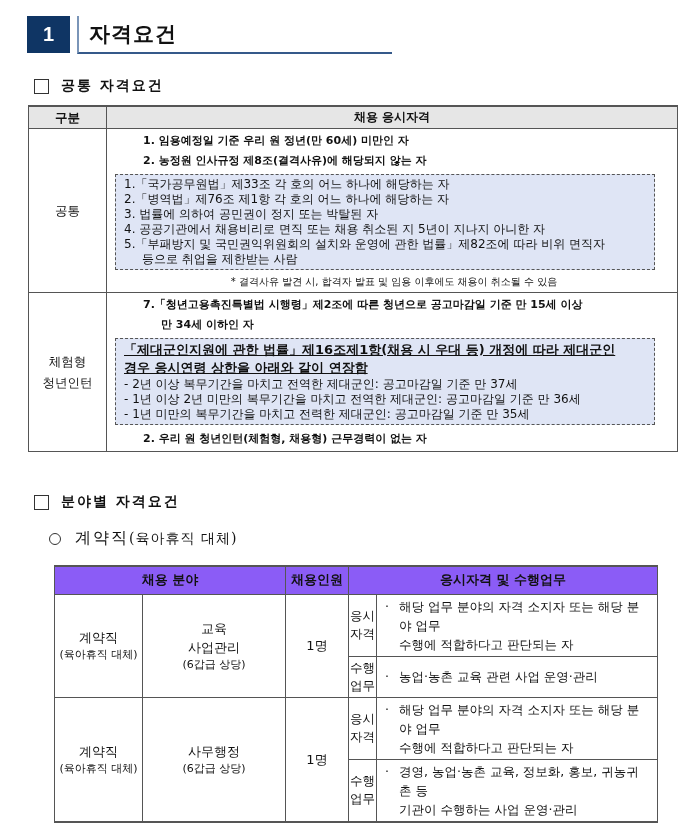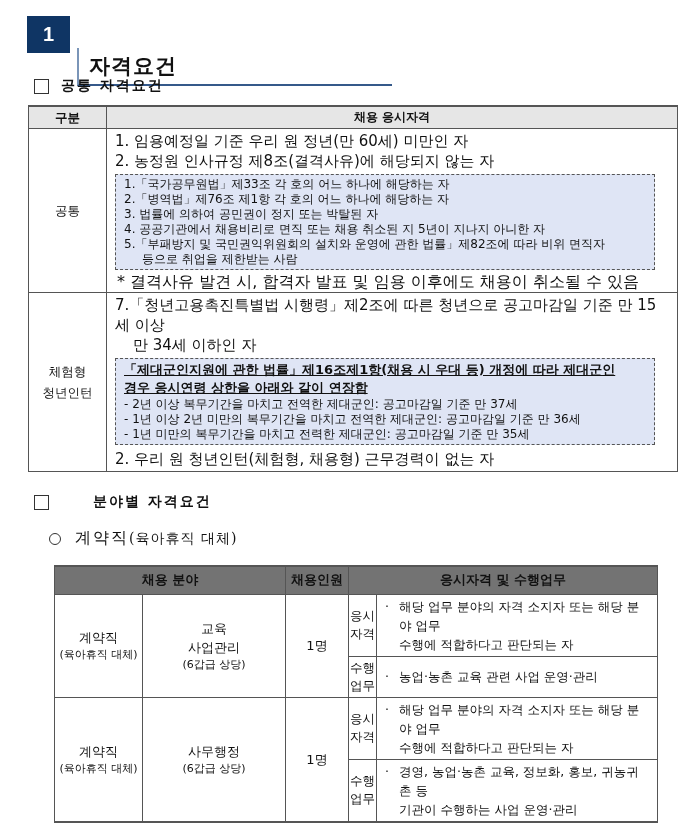--- a/index.html
+++ b/index.html
@@ -1,52 +1,52 @@
 <!DOCTYPE html>
 <html><head>
   <meta charset="utf-8">
   <style>
     * { box-sizing: border-box; margin: 0; padding: 0; }
     html, body { width: 694px; height: 829px; background: #ffffff; overflow: hidden; }
     body { font-family: "DejaVu Sans", "Liberation Sans", sans-serif; color: #111; position: relative; }
 
     .section-head { position: absolute; left: 27px; top: 16px; display: flex; align-items: stretch; }
     .section-num { width: 43px; height: 37px; background: #0f3564; color: #fff; font-weight: bold; font-size: 20px; display: flex; align-items: center; justify-content: center; font-family: "Liberation Sans", sans-serif; }
-    .section-title-wrap { margin-left: 7px; width: 315px; border-left: 2px solid #7a95b8; border-bottom: 2px solid #35598a; padding-left: 10px; display: flex; align-items: center; height: 38px; margin-top: 32px; }
+    .section-title-wrap { margin-left: 7px; width: 315px; border-left: 2px solid #7a95b8; border-bottom: 2px solid #35598a; padding-left: 10px; display: flex; align-items: center; height: 38px; }
     .section-title { font-size: 21px; font-weight: bold; color: #111; letter-spacing: 1px; }
 
     .sub-head { position: absolute; left: 34px; display: flex; align-items: center; }
     .sub-head .box { width: 15px; height: 15px; border: 1px solid #333; margin-right: 12px; }
     .sub-head .text { font-family: "DejaVu Serif", serif; font-weight: bold; font-size: 14px; letter-spacing: 2px; }
     #sub1 { top: 77px; }
-    #sub2 { top: 493px; gap: 32px; }
+    #sub2 { top: 493px; }
 
     .circle-head { position: absolute; left: 49px; top: 528px; display: flex; align-items: center; font-family: "DejaVu Serif", serif; }
     .circle-head .circ { width: 12px; height: 12px; border: 1px solid #333; border-radius: 50%; margin-right: 14px; }
     .circle-head .main { font-size: 16px; letter-spacing: 2px; }
     .circle-head .paren { font-size: 14px; letter-spacing: 1px; }
 
     
     .t1 { position: absolute; left: 28px; top: 105px; width: 650px; border-collapse: collapse; border-top: 2px solid #555; border-bottom: 1px solid #fca5a5; }
     .t1 td, .t1 th { border: 1px solid #555; font-size: 12px; }
     .t1 th { background: #e6e6e6; font-weight: bold; height: 19px; text-align: center; font-size: 12px; }
     .t1 .c1 { width: 78px; text-align: center; vertical-align: middle; font-size: 12.5px; line-height: 21px; }
     .t1 td.c2 { padding: 2px 6px 2px 8px; vertical-align: top; }
-    .t1 td.c2 > .big { font-size: 15px; font-weight: normal; line-height: 20px; }
+    .t1 td.c2 > .big { font-size: 11px; font-weight: bold; line-height: 20px; margin-left: 28px; }
     .t1 td.c2 > .big.indent { padding-left: 18px; }
     .dashbox { border: 1px dashed #555; background: #dfe5f5; margin: 3px 16px 4px 0; padding: 2px 8px 2px 8px; }
     .dashbox .ln { font-size: 12px; line-height: 15px; }
     .dashbox .ln.indent { padding-left: 18px; }
     .dashbox .ln.strong { font-size: 13px; font-weight: bold; line-height: 18px; text-decoration: underline; }
-    .note { font-size: 16px; line-height: 16px; padding-left: 2px; }
+    .note { font-size: 10px; line-height: 16px; padding-left: 2px; text-align: center; }
 
     
     .t2 { position: absolute; left: 54px; top: 565px; width: 604px; border-collapse: collapse; border-top: 2px solid #555; border-bottom: 2px solid #555; }
     .t2 td, .t2 th { border: 1px solid #555; font-size: 12px; }
-    .t2 th { background: #737373; font-weight: bold; height: 28px; text-align: center; font-size: 13px; }
+    .t2 th { background: #8b5cf6; font-weight: bold; height: 28px; text-align: center; font-size: 13px; }
     .t2 .ctr { text-align: center; vertical-align: middle; }
     .t2 .big { font-size: 13px; line-height: 19px; }
     .t2 .small { font-size: 11px; line-height: 16px; }
     .t2 .lbl { width: 28px; text-align: center; font-size: 12.5px; line-height: 18px; padding: 2px 0; }
     .t2 .desc { padding: 2px 8px; font-size: 12.5px; line-height: 19px; vertical-align: middle; }
     .t2 .desc .bul { display: flex; }
     .t2 .desc .dot { width: 14px; flex: none; }
   </style>
 </head>
 <body>

